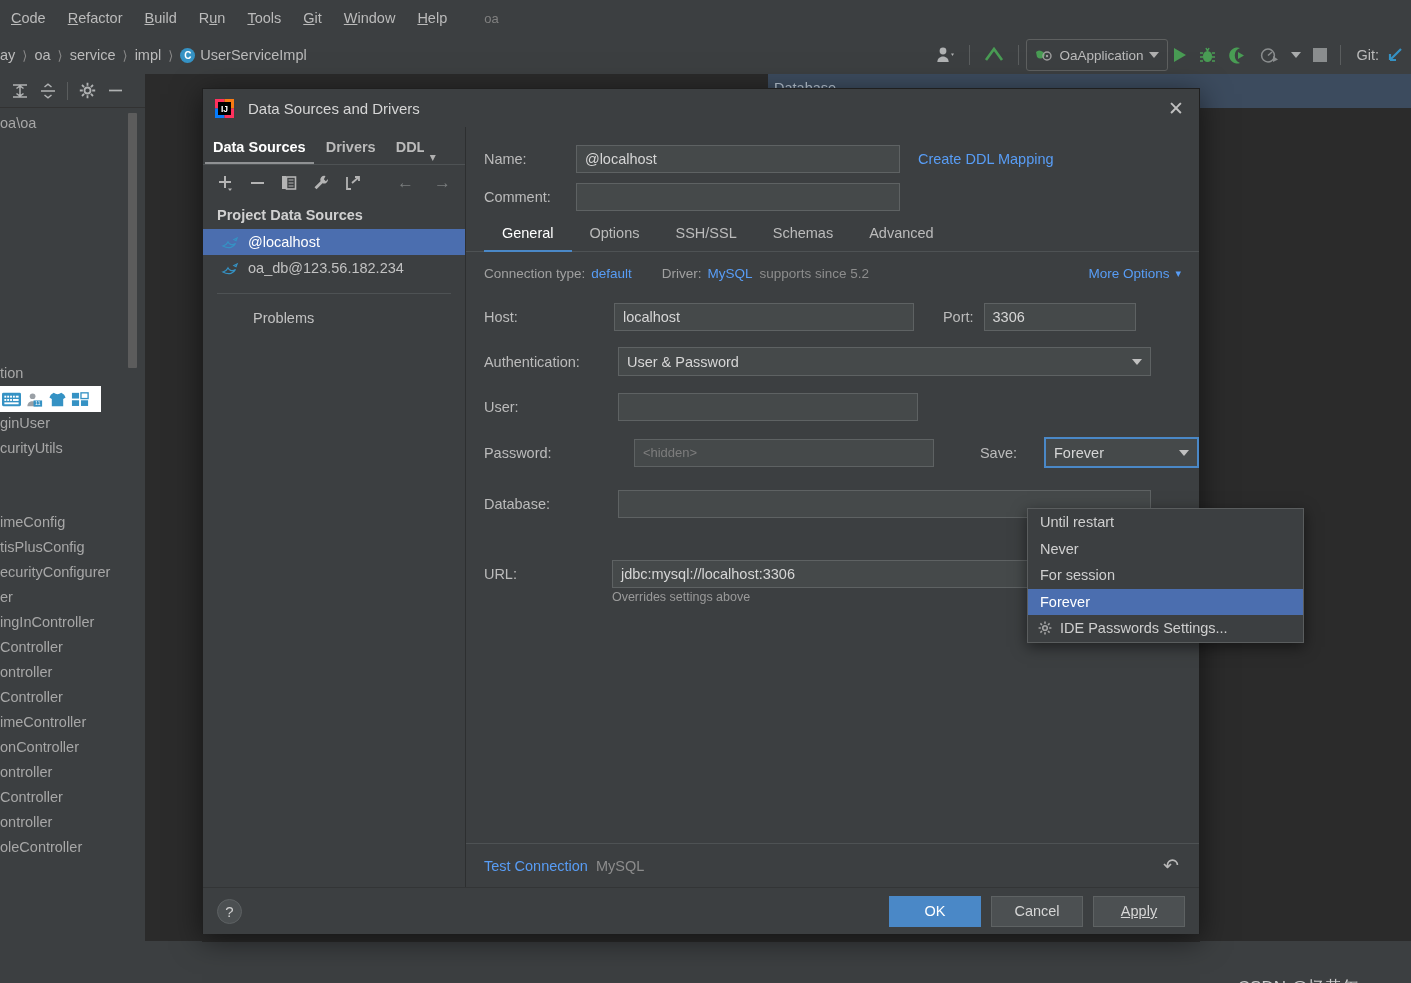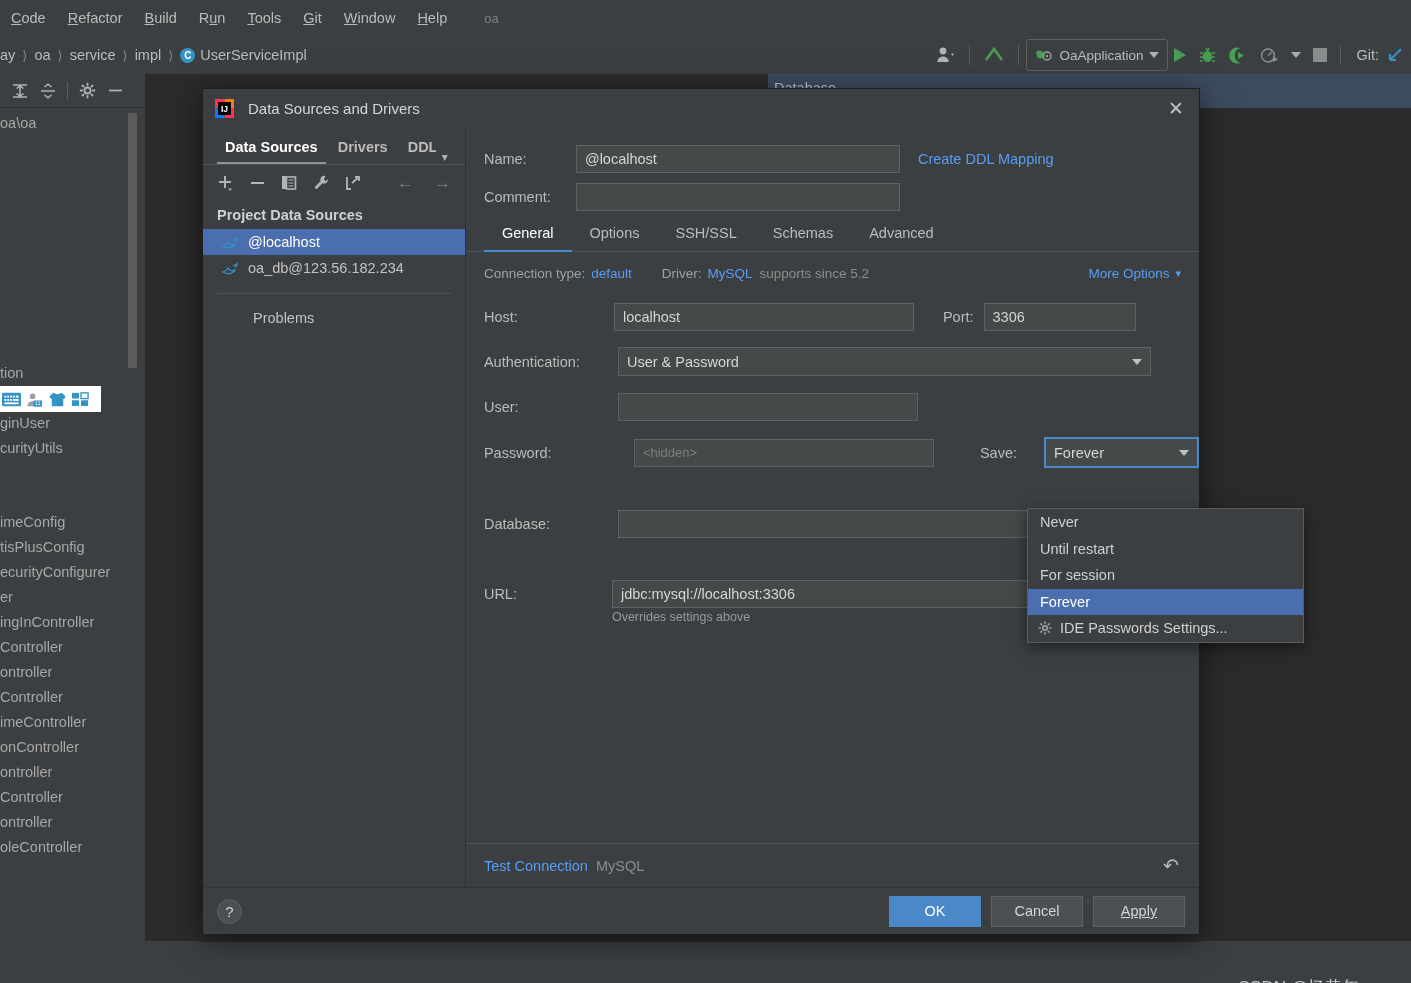--- a/index.html
+++ b/index.html
@@ -119,21 +119,21 @@
   .dlg-close {
     position: absolute; right: 10px; top: 8px; width: 26px; height: 24px;
     color: #c0c0c0; font-size: 19px; line-height: 24px; text-align: center;
   }
 
   .dlg-body { display: flex; height: 760px; }
 
   
   .lpane { width: 298px; background: #3c3f41; border-right: 1px solid #2d2f30;
            position: relative; }
-  .lp-tabs { display: flex; align-items: flex-end; height: 38px; padding-left: 12px;
+  .lp-tabs { display: flex; align-items: flex-end; height: 38px; padding-left: 0;
              border-bottom: 1px solid #4e5254; }
   .lp-tab { font-size: 14.5px; color: #bbbbbb; padding: 0 10px; height: 34px;
             line-height: 34px; font-weight: bold; position: relative; }
   .lp-tab.active { color: #ffffff; }
   .lp-tab.active:after { content:''; position: absolute; left: 2px; right: 2px;
             bottom: 0; height: 2px; background: #8f9193; }
   .lp-tab.ddl { font-weight: bold; color: #bbbbbb; overflow: hidden; width: 38px; padding-right:0;}
   .chev { color: #b0b0b0; font-size: 12px; margin-left: 6px; }
 
   .lp-toolbar { height: 36px; display: flex; align-items: center; padding-left: 12px;
@@ -540,21 +540,21 @@
             <span>User &amp; Password</span>
             <span class="caret-dn"></span>
           </span>
         </div>
 
         <div class="field-row" style="padding-left:18px; margin-bottom:16px;">
           <span class="lbl" style="width:134px;">User:</span>
           <span class="inp" style="width:300px;"></span>
         </div>
 
-        <div class="field-row" style="padding-left:18px; margin-bottom:42px;gap:16px;">
+        <div class="field-row" style="padding-left:18px; margin-bottom:22px;gap:16px;">
           <span class="lbl" style="width:134px;">Password:</span>
           <span class="inp ph" style="width:300px;">&lt;hidden&gt;</span>
           <span class="lbl" style="margin-left:30px;">Save:</span>
           <span class="combo focused" style="width:155px;margin-left:11px;height:31px;">
             <span>Forever</span>
             <span class="caret-dn"></span>
           </span>
         </div>
 
         <div class="field-row" style="padding-left:18px; margin-bottom:42px;">
@@ -582,22 +582,22 @@
         <div class="btn primary">OK</div>
         <div class="btn">Cancel</div>
         <div class="btn">
             <u>Apply</u>
           </div>
       </div>
     </div>
   </div>
 
   <div class="popup">
+    <div class="popup-item">Until restart</div>
     <div class="popup-item">Never</div>
-    <div class="popup-item">Until restart</div>
     <div class="popup-item">For session</div>
     <div class="popup-item sel">Forever</div>
     <div class="popup-item withicon">
       <svg width="14" height="14" viewBox="0 0 14 14">
           <circle cx="7" cy="7" r="2.3" fill="none" stroke="#a3a3a3" stroke-width="1.6"></circle>
           <path d="M7 0.6v2.2M7 11.2v2.2M0.6 7h2.2M11.2 7h2.2M2.4 2.4l1.6 1.6M10 10l1.6 1.6M11.6 2.4L10 4M4 10l-1.6 1.6" stroke="#a3a3a3" stroke-width="1.6"></path>
         </svg>
       <span>IDE Passwords Settings...</span>
     </div>
   </div>

